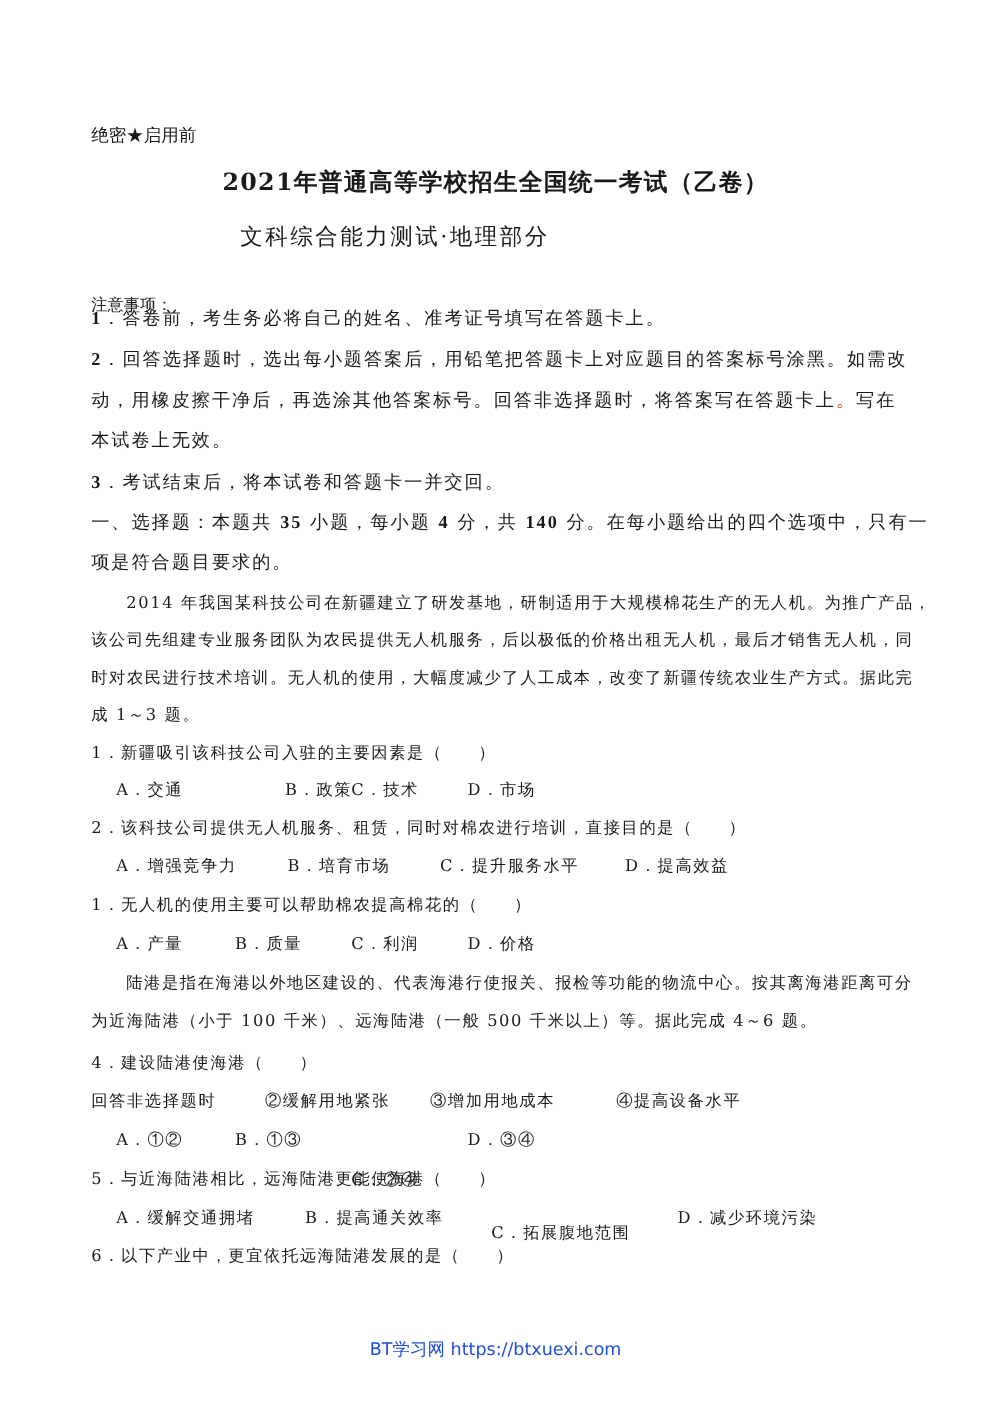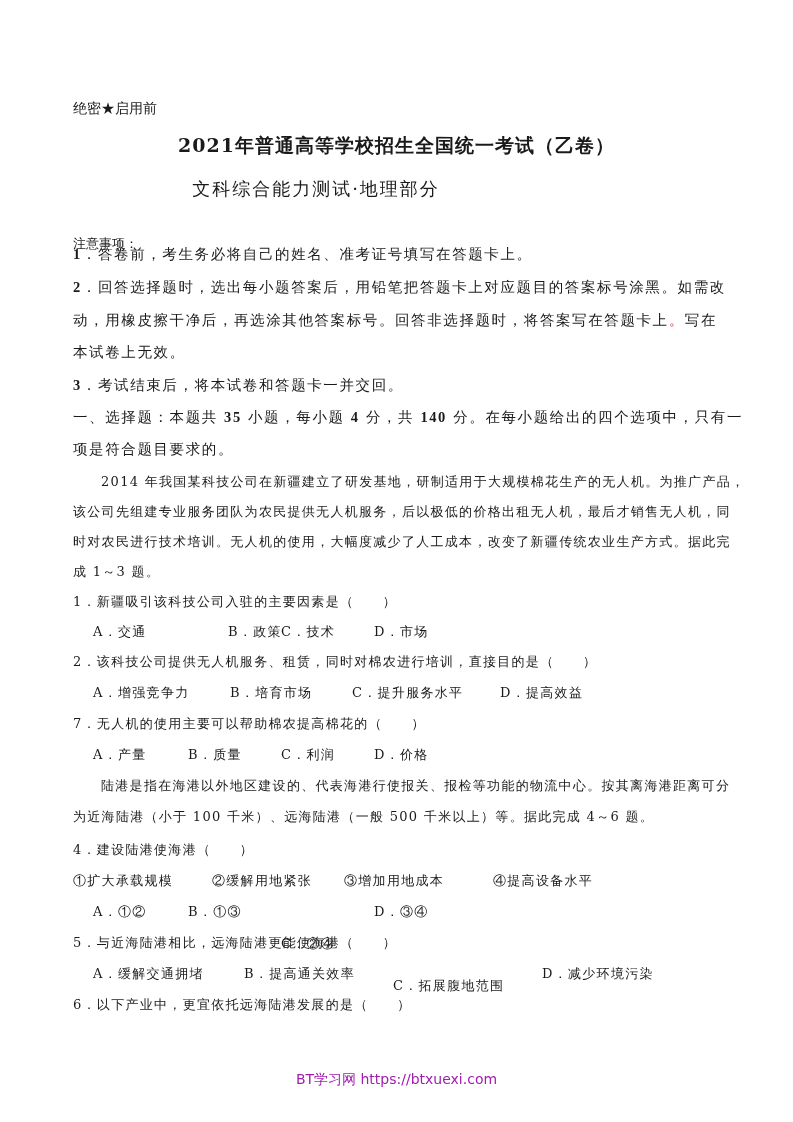--- a/index.html
+++ b/index.html
@@ -12,21 +12,21 @@
   .secret { left: 73px; top: 100px; font-size: 14px; }
   .title1 { left: 0; width: 793px; text-align: center; top: 133px; font-size: 19px; font-weight: bold; letter-spacing: 1px; }
   .title2 { left: 0; width: 632px; text-align: center; top: 177px; font-size: 18px; letter-spacing: 2px; }
   .notice-head { left: 73px; top: 215px; font-size: 13px; margin-top: 20px; }
   .line { left: 73px; font-size: 14.5px; letter-spacing: 1.6px; }
   .line b { font-family: "Liberation Serif", serif; }
   .red-dot { color: #d02020; }
   .para { left: 73px; font-size: 13px; letter-spacing: 1.3px; }
   .q { left: 73px; font-size: 13px; letter-spacing: 1.3px; }
   .opt { font-size: 13px; letter-spacing: 1.3px; }
-  .footer { left: 0; width: 793px; text-align: center; top: 1071px; font-size: 14px; color: #a21caf; font-family: "DejaVu Sans", sans-serif; }
+  .footer { left: 0; width: 793px; text-align: center; top: 1071px; font-size: 14px; color: #1d4ed8; font-family: "DejaVu Sans", sans-serif; }
 </style>
 </head>
 <body>
 
 <div class="abs secret">绝密★启用前</div>
 <div class="abs title1">2021年普通高等学校招生全国统一考试（乙卷）</div>
 <div class="abs title2">文科综合能力测试·地理部分</div>
 
 <div class="abs notice-head">注意事项：</div>
 
@@ -63,34 +63,34 @@
 </div>
 
 <div class="abs q" style="top:653px;">2．该科技公司提供无人机服务、租赁，同时对棉农进行培训，直接目的是（　　）</div>
 <div class="abs" style="top:684px; left:0;">
   <span class="abs opt" style="left:93px;">A．增强竞争力</span>
   <span class="abs opt" style="left:230px;">B．培育市场</span>
   <span class="abs opt" style="left:352px;">C．提升服务水平</span>
   <span class="abs opt" style="left:500px;">D．提高效益</span>
 </div>
 
-<div class="abs q" style="top:715px;">7．无人机的使用主要可以帮助棉农提高棉花的（　　）</div>
+<div class="abs q" style="top:715px;">1．无人机的使用主要可以帮助棉农提高棉花的（　　）</div>
 <div class="abs" style="top:746px; left:0;">
   <span class="abs opt" style="left:93px;">A．产量</span>
   <span class="abs opt" style="left:188px;">B．质量</span>
   <span class="abs opt" style="left:281px;">C．利润</span>
   <span class="abs opt" style="left:374px;">D．价格</span>
 </div>
 
 <div class="abs para" style="top:777px; left:101px;">陆港是指在海港以外地区建设的、代表海港行使报关、报检等功能的物流中心。按其离海港距离可分</div>
 <div class="abs para" style="top:808px;">为近海陆港（小于 100 千米）、远海陆港（一般 500 千米以上）等。据此完成 4～6 题。</div>
 
 <div class="abs q" style="top:841px;">4．建设陆港使海港（　　）</div>
 <div class="abs" style="top:872px; left:0;">
-  <span class="abs opt" style="left:73px;">①扩大承载规模</span>
+  <span class="abs opt" style="left:73px;">回答非选择题时</span>
   <span class="abs opt" style="left:212px;">②缓解用地紧张</span>
   <span class="abs opt" style="left:344px;">③增加用地成本</span>
   <span class="abs opt" style="left:493px;">④提高设备水平</span>
 </div>
 <div class="abs" style="top:903px; left:0;">
   <span class="abs opt" style="left:93px;">A．①②</span>
   <span class="abs opt" style="left:188px;">B．①③</span>
   <span class="abs opt" style="left:281px;margin-top:32px;">C．②④</span>
   <span class="abs opt" style="left:374px;">D．③④</span>
 </div>

